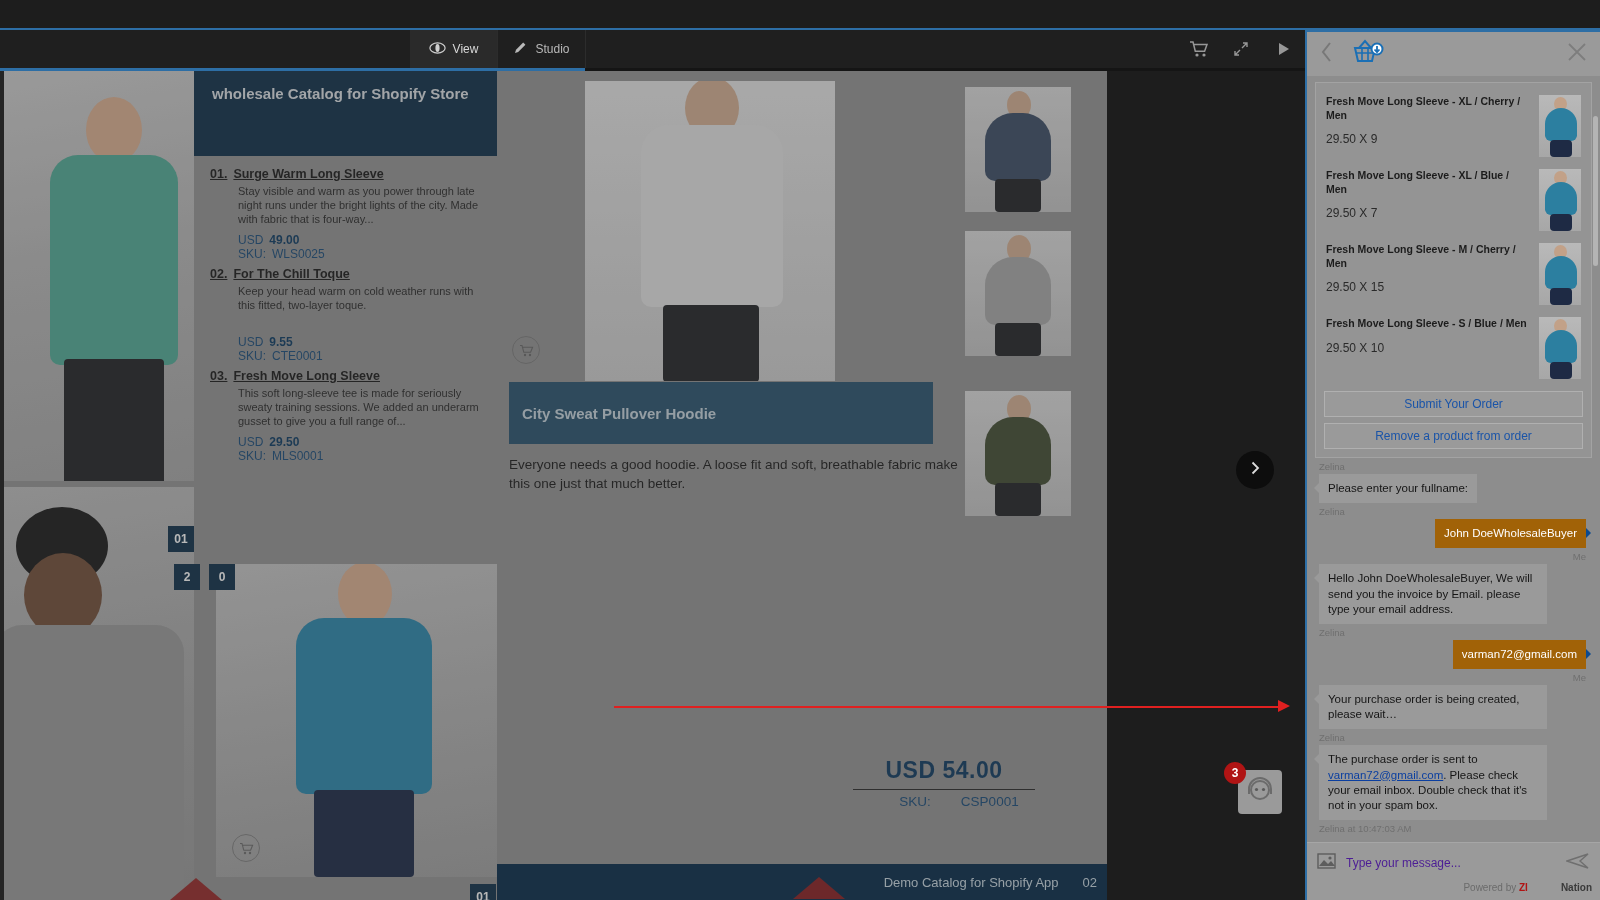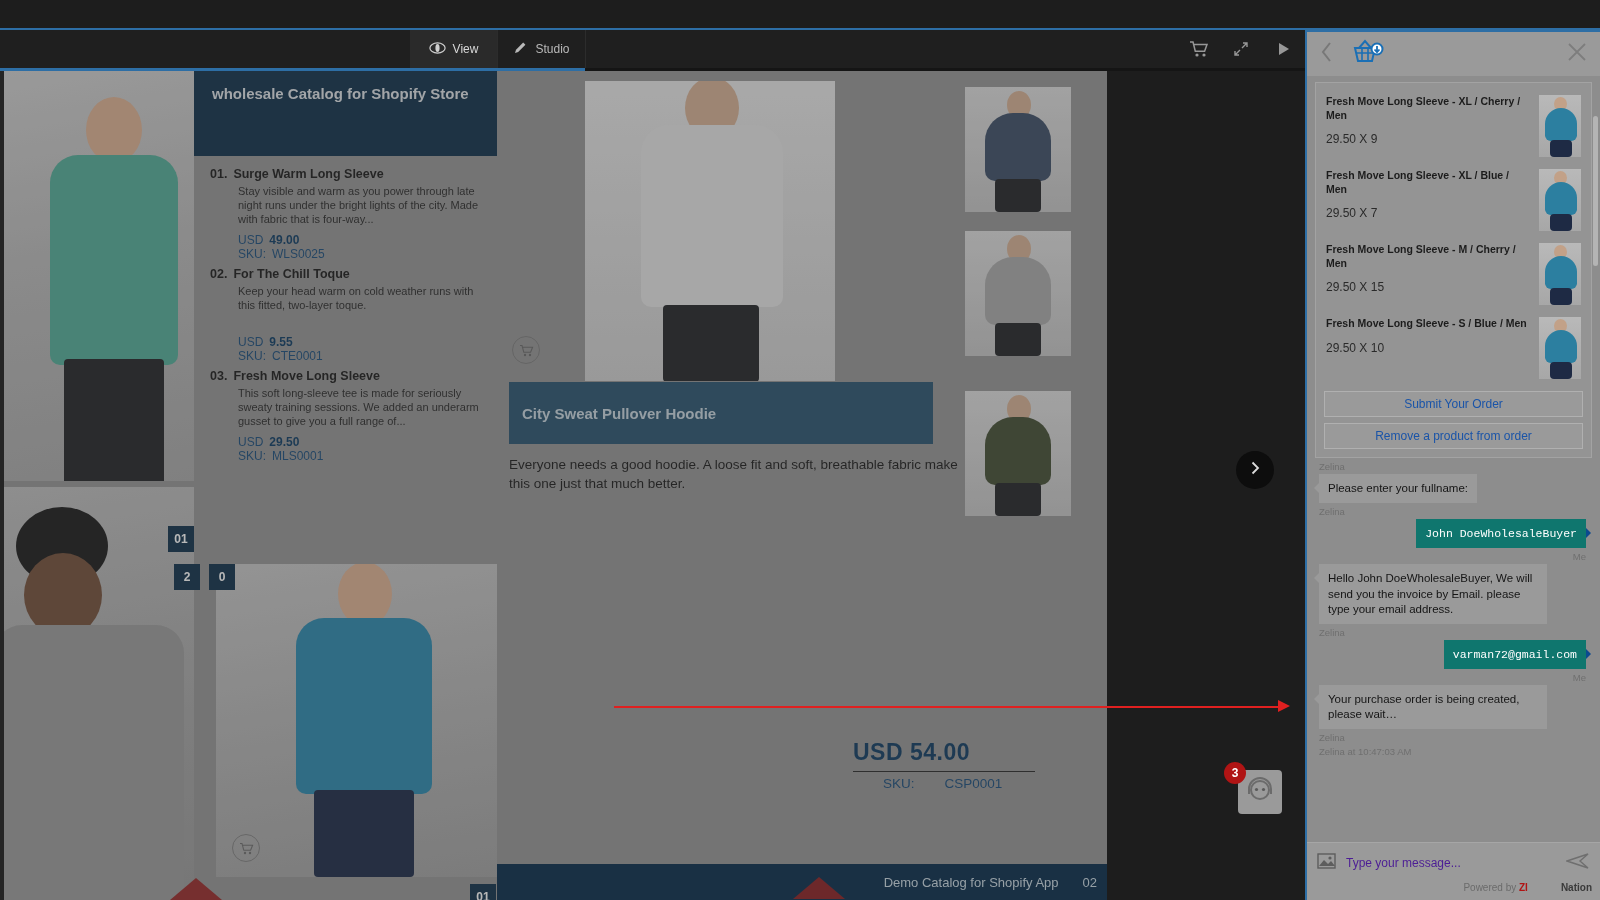--- a/index.html
+++ b/index.html
@@ -58,21 +58,21 @@
   .fig .torso { position:absolute; border-radius: 28px 28px 10px 10px; }
   .fig .legs { position:absolute; background:#232528; border-radius: 4px; }
 
   .lp-hdr {
     position: absolute; left: 190px; top: 0; width: 307px; height: 85px;
     background: #123047; color: #c9cdd1; font-size: 15px; font-weight: 700;
     display:flex; align-items:flex-start; padding: 14px 18px;
   }
   .lp-list { position: absolute; left: 190px; top: 96px; width: 307px; padding: 0 16px; }
   .lp-item { margin-bottom: 6px; }
-  .lp-title { font-size: 12.5px; font-weight: 700; color: #1c1c1c; display:flex; gap:6px; }
+  .lp-title { font-size: 12.5px; font-weight: 700; color: #1c1c1c; display:flex; gap:6px;text-decoration:underline; }
   .lp-title .num { color:#1c1c1c; }
   .lp-desc { font-size: 11px; color: #2b2b2b; line-height: 1.27; margin: 4px 0 6px 28px; }
   .lp-price { font-size: 12px; color: #1d4a73; margin-left: 28px; }
   .lp-price b { color:#103a5e; font-weight:700; margin-left:6px; }
   .lp-sku { font-size: 12px; color: #1d4a73; margin-left: 28px; }
   .lp-sku span { margin-left: 6px; }
 
   .pgbadge {
     position:absolute; background:#123047; color:#e8e8e8; font-size: 12px; font-weight:700;
     width:26px; height:26px; display:flex; align-items:center; justify-content:center;
@@ -84,21 +84,21 @@
 
   
   .cp-hero { position:absolute; left:88px; top:10px; width:250px; height:300px;
     background:linear-gradient(180deg,#d2d2d2,#bdbdbd); overflow:hidden; }
   .cp-thumb { position:absolute; right:36px; width:106px; height:125px;
     background:linear-gradient(180deg,#c9c9c9,#b4b4b4); overflow:hidden; }
   .cp-t1 { top:16px; } .cp-t2 { top:160px; } .cp-t3 { top:320px; }
   .cp-band { position:absolute; left:12px; top:311px; width:424px; height:62px; background:#2a5068;
     color:#b8c4cc; font-size:15px; font-weight:700; display:flex; align-items:center; padding-left:13px; }
   .cp-desc { position:absolute; left:12px; top:385px; width:460px; font-size:13.5px; color:#1d1d1d; line-height:1.38; }
-  .cp-price { position:absolute; right:72px; top:668px; text-align:left; }
+  .cp-price { position:absolute; right:72px; top:686px; text-align:center; }
   .cp-price .big { font-size:23px; font-weight:700; color:#123a5c; letter-spacing:.5px; }
   .cp-price .rule { height:1px; background:#2a2a2a; margin:5px 0 4px 0; width:182px; }
   .cp-price .sku { font-size:13.5px; color:#1d4a73; }
   .cp-price .sku span { margin-left: 30px; }
   .cp-foot { position:absolute; left:0; bottom:0; width:610px; height:36px; background:#0c2c47;
     color:#b9c6cf; font-size:13px; display:flex; align-items:center; justify-content:flex-end; padding-right:10px; gap:24px; }
 
   .cart-circle {
     position:absolute; width:28px; height:28px; border-radius:50%;
     border:1px solid #6f6f6f; display:flex; align-items:center; justify-content:center; opacity:.8;
@@ -150,21 +150,21 @@
   .oc-img { flex:0 0 42px; height:62px; background:linear-gradient(180deg,#b9b9b9,#a7a7a7); overflow:hidden; position:relative; }
   .oc-btn { display:block; width:100%; text-align:center; background:#9a9a9a; border:1px solid #b0b0b0;
     color:#1a54a8; font-size:12px; padding:5px 0; margin-top:6px; cursor:pointer; }
 
   .sender { font-size:9.5px; color:#6f6f6f; margin:3px 2px 2px 4px; }
   .sender.right { text-align:right; margin-right:6px; }
   .bubble { max-width:228px; padding:7px 9px; font-size:11.5px; line-height:1.32; position:relative; }
   .bubble.them { background:#9a9a9a; color:#151515; margin-left:4px; }
   .bubble.them::before { content:""; position:absolute; left:-5px; top:9px; width:0;height:0;
     border-top:5px solid transparent; border-bottom:5px solid transparent; border-right:5px solid #9a9a9a; }
-  .bubble.me { background:#0f766e; color:#fff; margin-left:auto; margin-right:6px;font-family:Liberation Mono, monospace; }
+  .bubble.me { background:#a16207; color:#fff; margin-left:auto; margin-right:6px; }
   .bubble.me::after { content:""; position:absolute; right:-5px; top:9px; width:0;height:0;
     border-top:5px solid transparent; border-bottom:5px solid transparent; border-left:5px solid #0b4a8f; }
   .bubble a { color:#0b3fa0; text-decoration:underline; }
   .msg-row { display:flex; }
 
   .chat-input { flex:0 0 40px; height:40px; background:#9a9a9a; display:flex; align-items:center;
     gap:10px; padding:0 10px; border-top:1px solid #a6a6a6; }
   .chat-input .ph { color:#4c1d95; font-size:12px; flex:1 1 auto; }
   .chat-foot { flex:0 0 18px; background:#9a9a9a; font-size:10px; color:#6b6b6b; text-align:right; padding-right:8px; }
   .chat-foot b { color:#7a0d0d;padding-left:33px; }
@@ -523,20 +523,23 @@
       <div class="msg-row">
           <div class="bubble me">varman72@gmail.com</div>
         </div>
       <div class="sender right">Me</div>
 
       <div class="msg-row">
           <div class="bubble them">Your purchase order is being created, please wait…</div>
         </div>
       <div class="sender" style="color:#6f6f6f">Zelina</div>
 
+      <div class="msg-row">
+          <div class="bubble them"><span>The purchase order is sent to </span><a href="#">varman72@gmail.com</a><span>. Please check your email inbox. Double check that it's not in your spam box.</span></div>
+        </div>
       <div class="sender">Zelina at 10:47:03 AM</div>
     </div>
 
     <div class="chat-input">
       <span>
         <svg width="19" height="16" viewBox="0 0 19 16">
             <rect x="1" y="1" width="17" height="14" fill="none" stroke="#5d5d5d" stroke-width="1.4"></rect>
             <path d="M2 13l5-6 4 4 3-3 4 5z" fill="#5d5d5d"></path>
             <circle cx="13" cy="5" r="1.6" fill="#5d5d5d"></circle>
           </svg>

